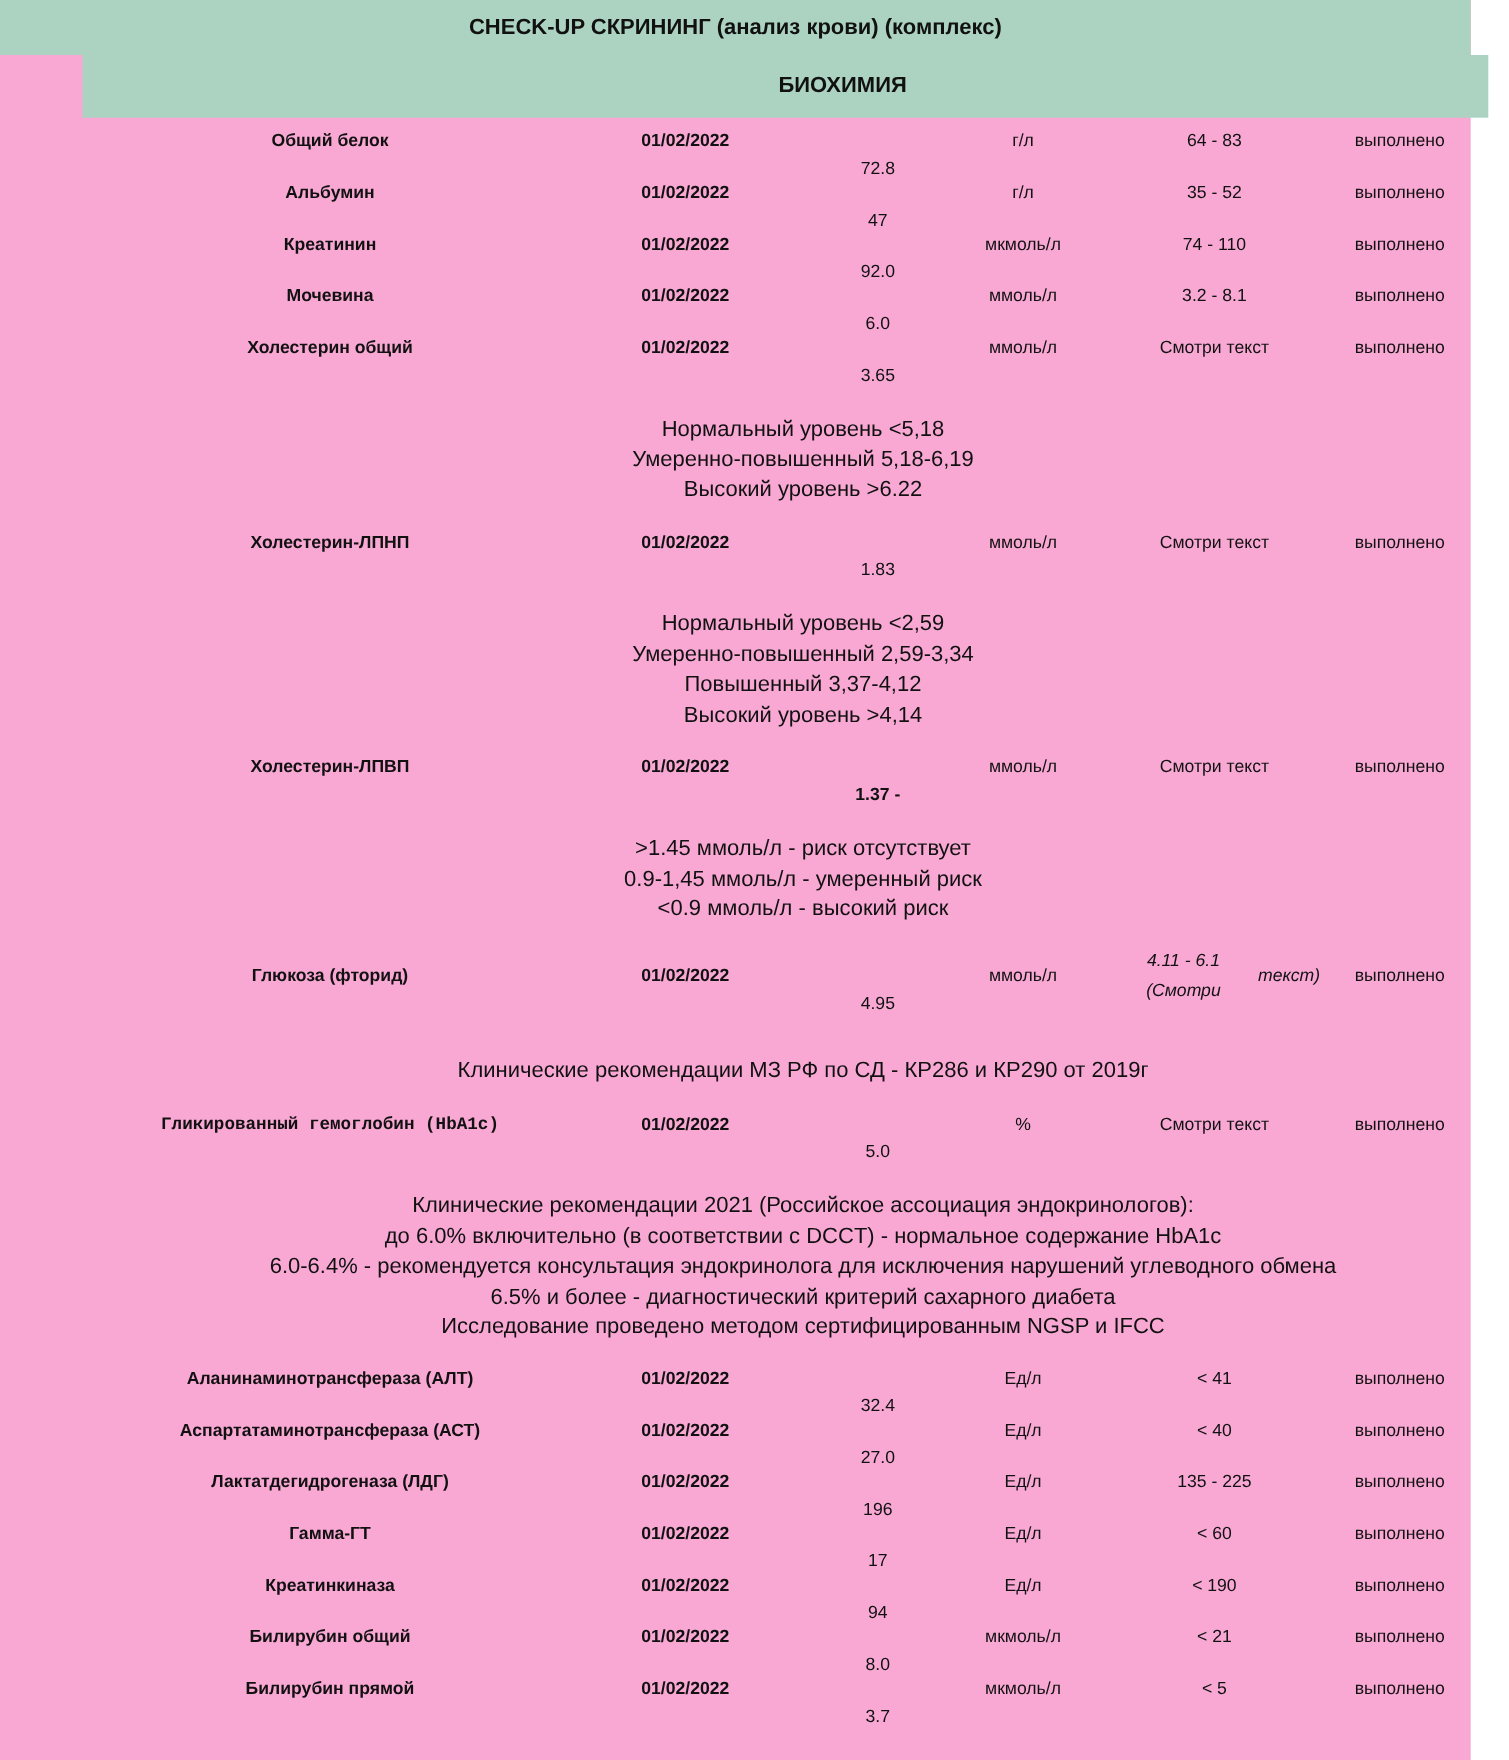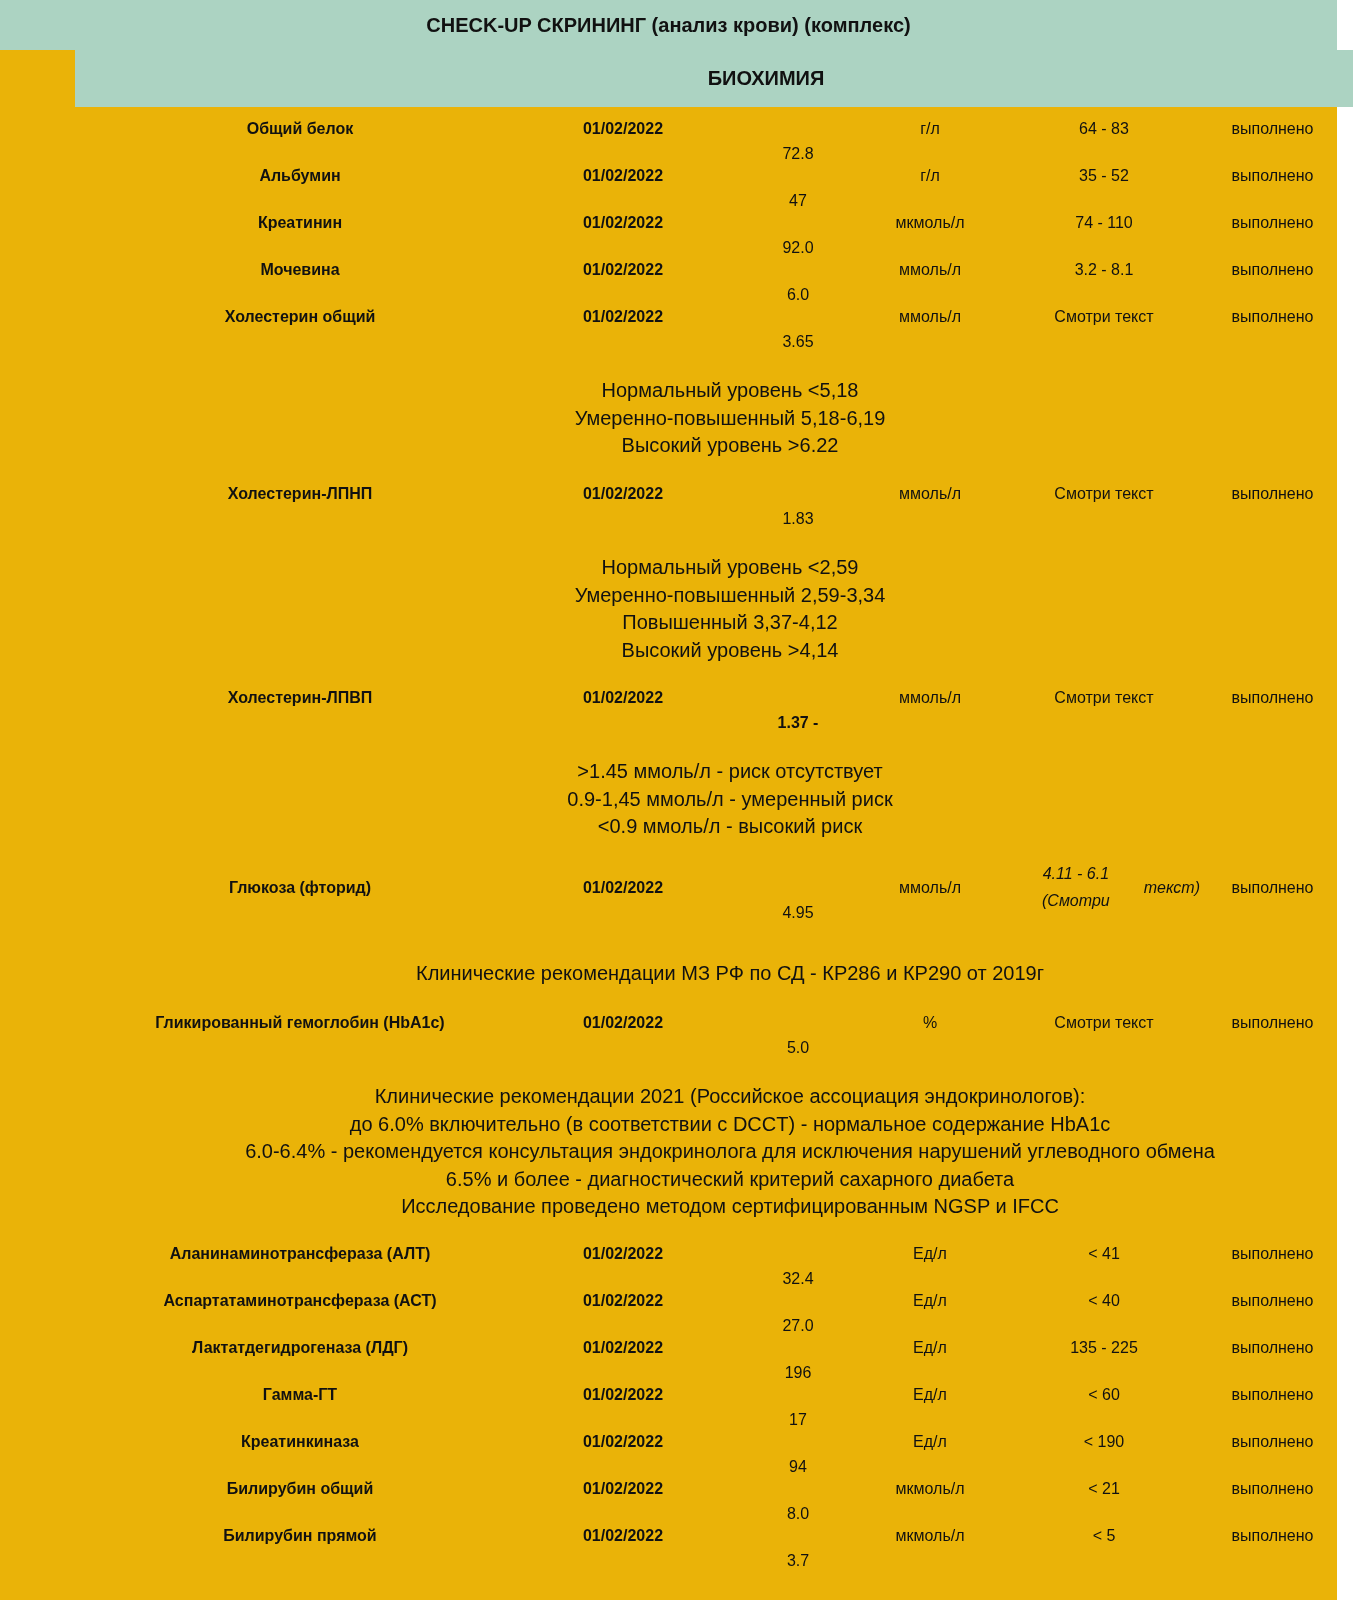--- a/index.html
+++ b/index.html
@@ -5,21 +5,21 @@
   html, body { margin: 0; padding: 0; }
   body {
     width: 1372px; height: 1600px; overflow: hidden;
     background: #ffffff;
     font-family: "Liberation Sans", sans-serif;
     color: #111;
     position: relative;
   }
   .page {
     position: absolute; left: 0; top: 0; width: 1337px; height: 1600px;
-    background: #eab308;
+    background: #f9a8d4;
   }
   .hdr1 {
     position: absolute; left: 0; top: 0; width: 1337px; height: 50px;
     background: #acd3c2;
     display: flex; align-items: center; justify-content: center;
     font-weight: bold; font-size: 20px;
   }
   .hdr2 {
     position: absolute; left: 75px; top: 50px; width: 1262px; height: 57px;
     background: #acd3c2;
@@ -154,21 +154,21 @@
       <span>текст)</span>
     </div>
     <div class="c-stat">выполнено</div>
   </div>
 
   <div class="note" style="top:960px">
     <div>Клинические рекомендации МЗ РФ по СД - КР286 и КР290 от 2019г</div>
   </div>
 
   <div class="row" style="top:1002px">
-    <div class="c-name" style="left:60px; width:480px;">Гликированный гемоглобин (HbA1c)</div>
+    <div class="c-name" style="left:60px; width:480px;font-family:Liberation Mono, monospace;">Гликированный гемоглобин (HbA1c)</div>
     <div class="c-date">01/02/2022</div>
     <div class="c-val">5.0</div>
     <div class="c-unit">%</div>
     <div class="c-ref">Смотри текст</div>
     <div class="c-stat">выполнено</div>
   </div>
 
   <div class="note" style="top:1083px">
     <div>Клинические рекомендации 2021 (Российское ассоциация эндокринологов):</div>
     <div>до 6.0% включительно (в соответствии с DCCT) - нормальное содержание HbA1c</div>

